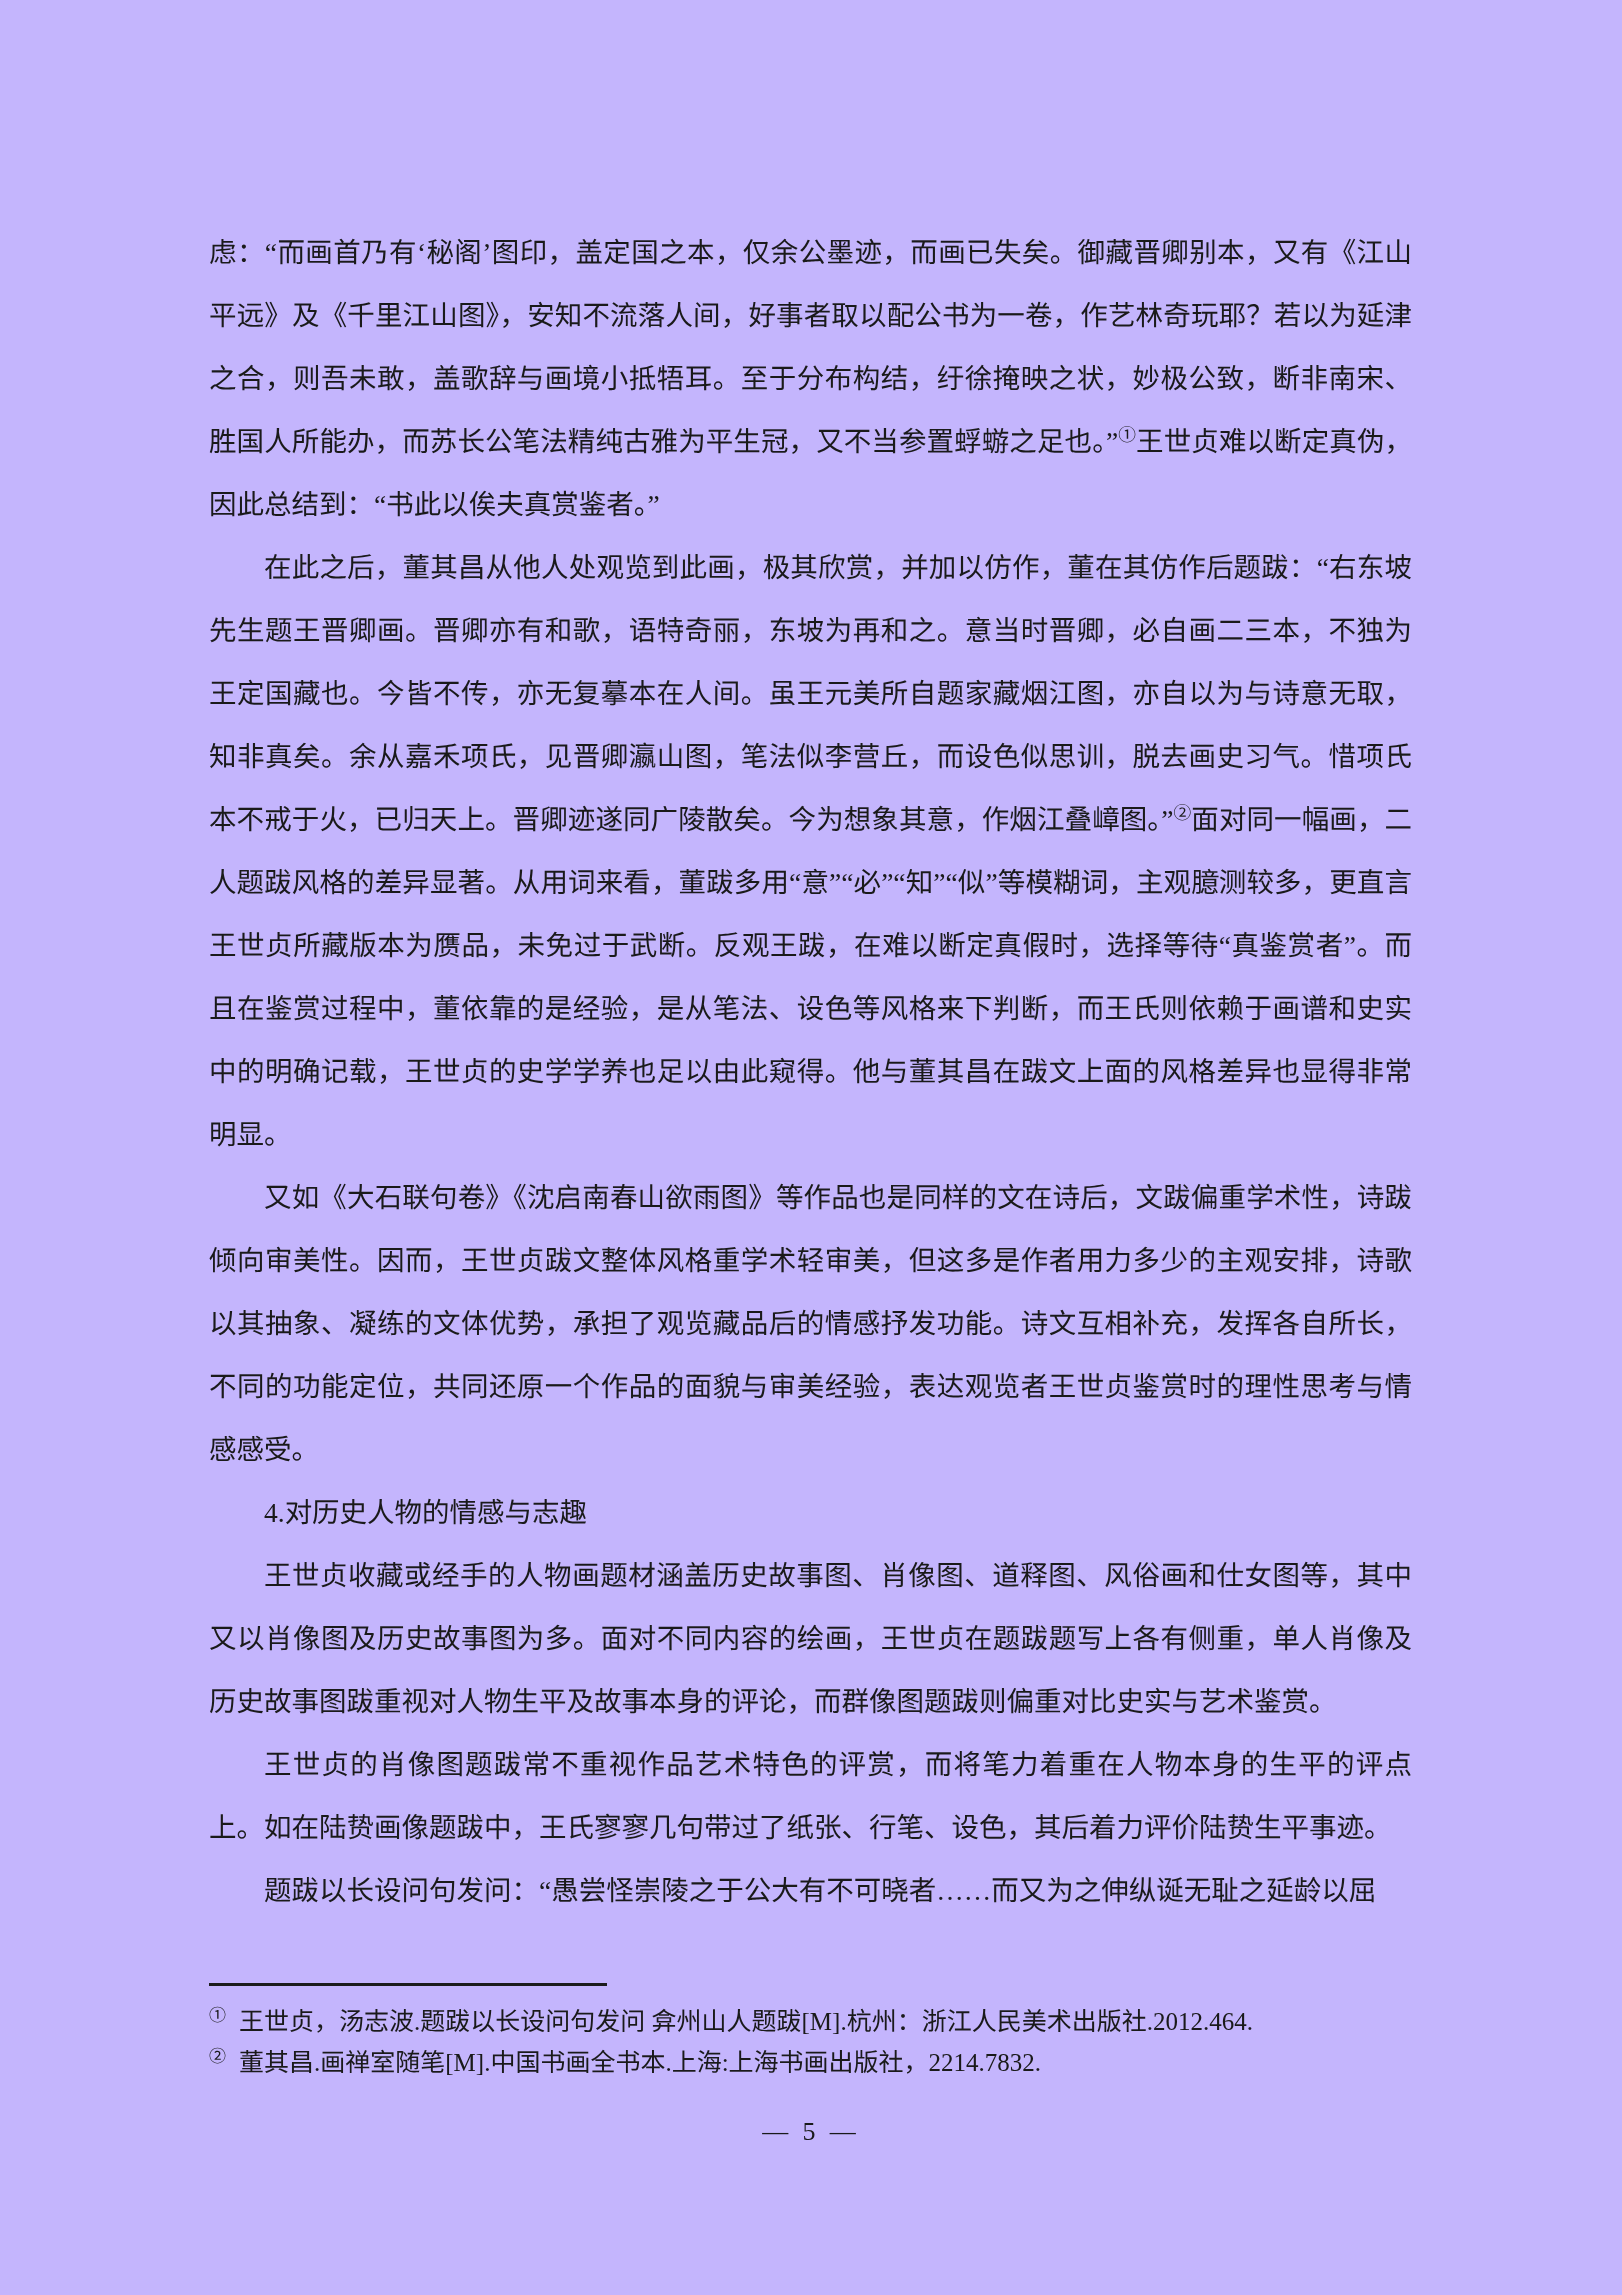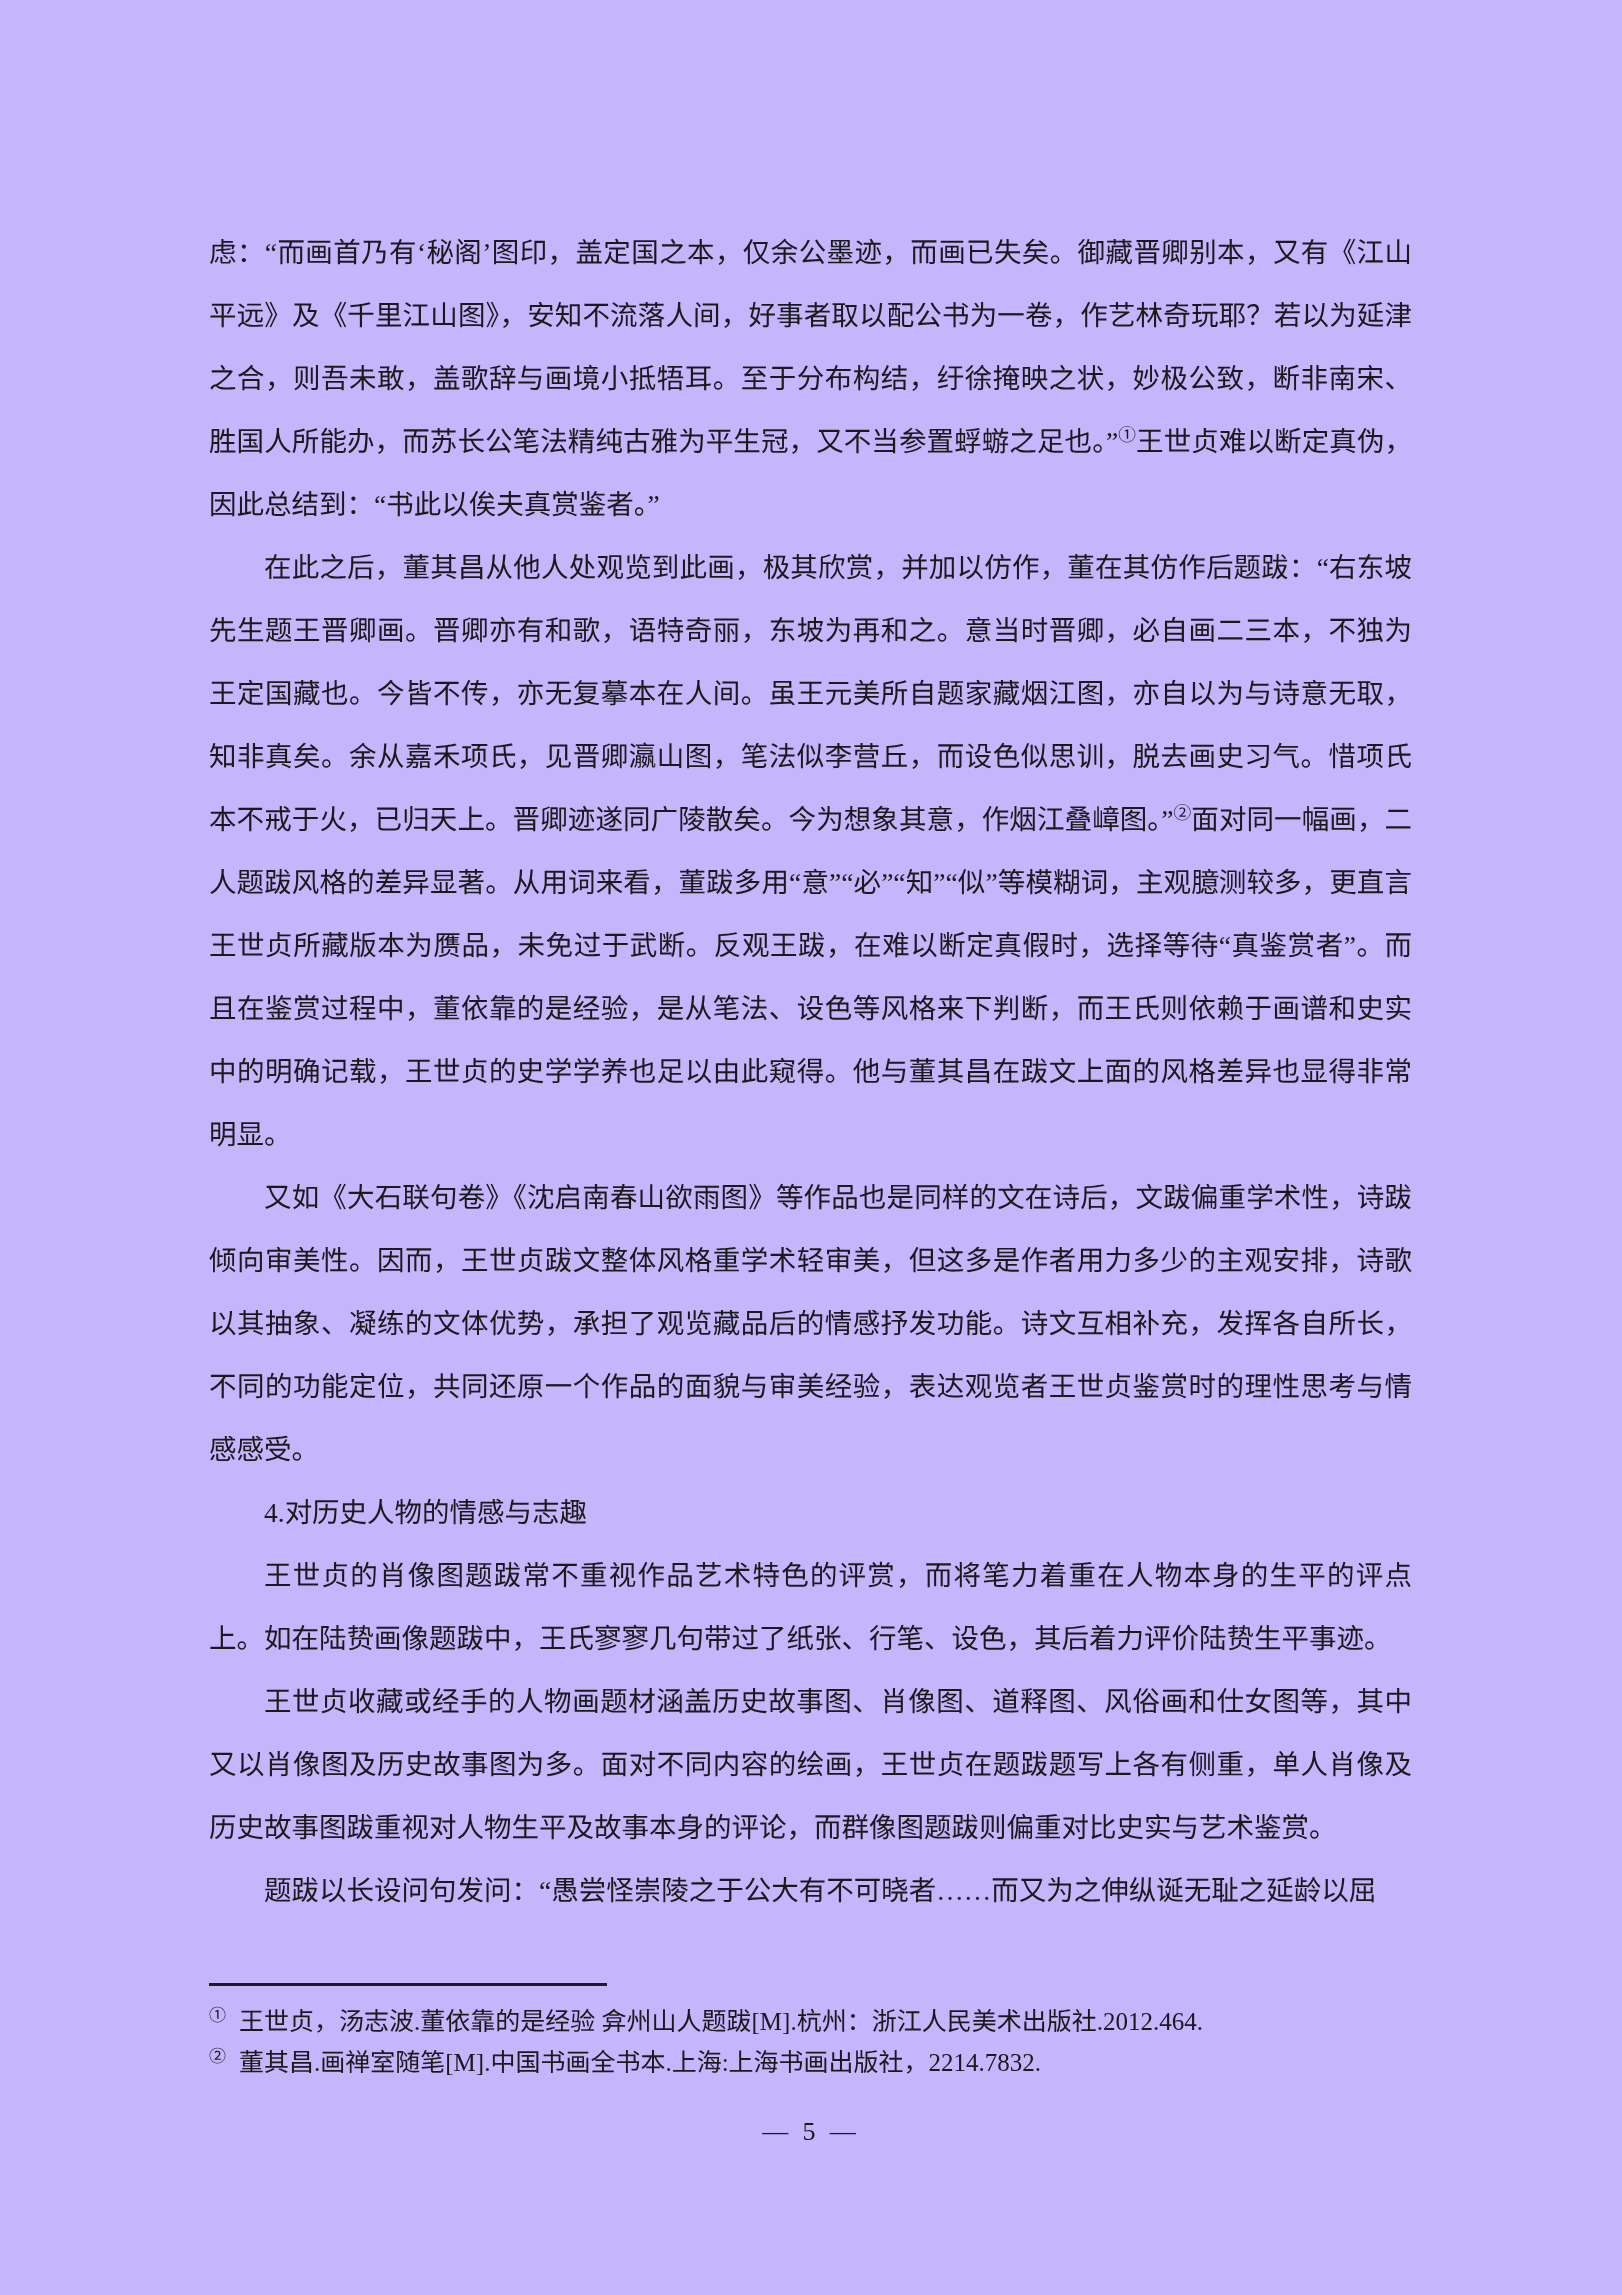--- a/index.html
+++ b/index.html
@@ -78,24 +78,24 @@
 </style>
 </head>
 <body>
 
 <div class="page">
   <main class="body-text">
       <p class="para">虑：“而画首乃有‘秘阁’图印，盖定国之本，仅余公墨迹，而画已失矣。御藏晋卿别本，又有《江山平远》及《千里江山图》，安知不流落人间，好事者取以配公书为一卷，作艺林奇玩耶？若以为延津之合，则吾未敢，盖歌辞与画境小抵牾耳。至于分布构结，纡徐掩映之状，妙极公致，断非南宋、胜国人所能办，而苏长公笔法精纯古雅为平生冠，又不当参置蜉蝣之足也。”<sup class="fn-ref">①</sup>王世贞难以断定真伪，因此总结到：“书此以俟夫真赏鉴者。”</p>
       <p class="para indent">在此之后，董其昌从他人处观览到此画，极其欣赏，并加以仿作，董在其仿作后题跋：“右东坡先生题王晋卿画。晋卿亦有和歌，语特奇丽，东坡为再和之。意当时晋卿，必自画二三本，不独为王定国藏也。今皆不传，亦无复摹本在人间。虽王元美所自题家藏烟江图，亦自以为与诗意无取，知非真矣。余从嘉禾项氏，见晋卿瀛山图，笔法似李营丘，而设色似思训，脱去画史习气。惜项氏本不戒于火，已归天上。晋卿迹遂同广陵散矣。今为想象其意，作烟江叠嶂图。”<sup class="fn-ref">②</sup>面对同一幅画，二人题跋风格的差异显著。从用词来看，董跋多用“意”“必”“知”“似”等模糊词，主观臆测较多，更直言王世贞所藏版本为赝品，未免过于武断。反观王跋，在难以断定真假时，选择等待“真鉴赏者”。而且在鉴赏过程中，董依靠的是经验，是从笔法、设色等风格来下判断，而王氏则依赖于画谱和史实中的明确记载，王世贞的史学学养也足以由此窥得。他与董其昌在跋文上面的风格差异也显得非常明显。</p>
       <p class="para indent">又如《大石联句卷》《沈启南春山欲雨图》等作品也是同样的文在诗后，文跋偏重学术性，诗跋倾向审美性。因而，王世贞跋文整体风格重学术轻审美，但这多是作者用力多少的主观安排，诗歌以其抽象、凝练的文体优势，承担了观览藏品后的情感抒发功能。诗文互相补充，发挥各自所长，不同的功能定位，共同还原一个作品的面貌与审美经验，表达观览者王世贞鉴赏时的理性思考与情感感受。</p>
       <p class="para indent">4.对历史人物的情感与志趣</p>
+      <p class="para indent">王世贞收藏或经手的人物画题材涵盖历史故事图、肖像图、道释图、风俗画和仕女图等，其中又以肖像图及历史故事图为多。面对不同内容的绘画，王世贞在题跋题写上各有侧重，单人肖像及历史故事图跋重视对人物生平及故事本身的评论，而群像图题跋则偏重对比史实与艺术鉴赏。</p>
       <p class="para indent">王世贞的肖像图题跋常不重视作品艺术特色的评赏，而将笔力着重在人物本身的生平的评点上。如在陆贽画像题跋中，王氏寥寥几句带过了纸张、行笔、设色，其后着力评价陆贽生平事迹。</p>
-      <p class="para indent">王世贞收藏或经手的人物画题材涵盖历史故事图、肖像图、道释图、风俗画和仕女图等，其中又以肖像图及历史故事图为多。面对不同内容的绘画，王世贞在题跋题写上各有侧重，单人肖像及历史故事图跋重视对人物生平及故事本身的评论，而群像图题跋则偏重对比史实与艺术鉴赏。</p>
       <p class="para indent">题跋以长设问句发问：“愚尝怪崇陵之于公大有不可晓者……而又为之伸纵诞无耻之延龄以屈</p>
     </main>
   <div class="footnote-sep"></div>
   <section class="footnotes">
-      <p class="footnote"><span class="fn-marker">①</span><span>王世贞，汤志波.董依靠的是经验 弇州山人题跋[M].杭州：浙江人民美术出版社.2012.464.</span></p>
+      <p class="footnote"><span class="fn-marker">①</span><span>王世贞，汤志波.题跋以长设问句发问 弇州山人题跋[M].杭州：浙江人民美术出版社.2012.464.</span></p>
       <p class="footnote"><span class="fn-marker">②</span><span>董其昌.画禅室随笔[M].中国书画全书本.上海:上海书画出版社，2214.7832.</span></p>
     </section>
   <div class="page-number">— 5 —</div>
 </div>
 
 
 </body></html>

